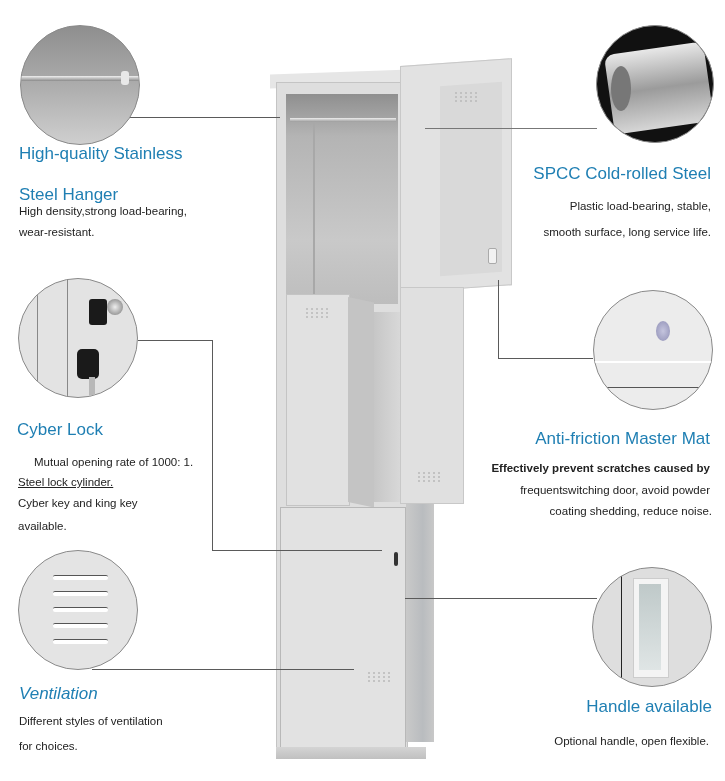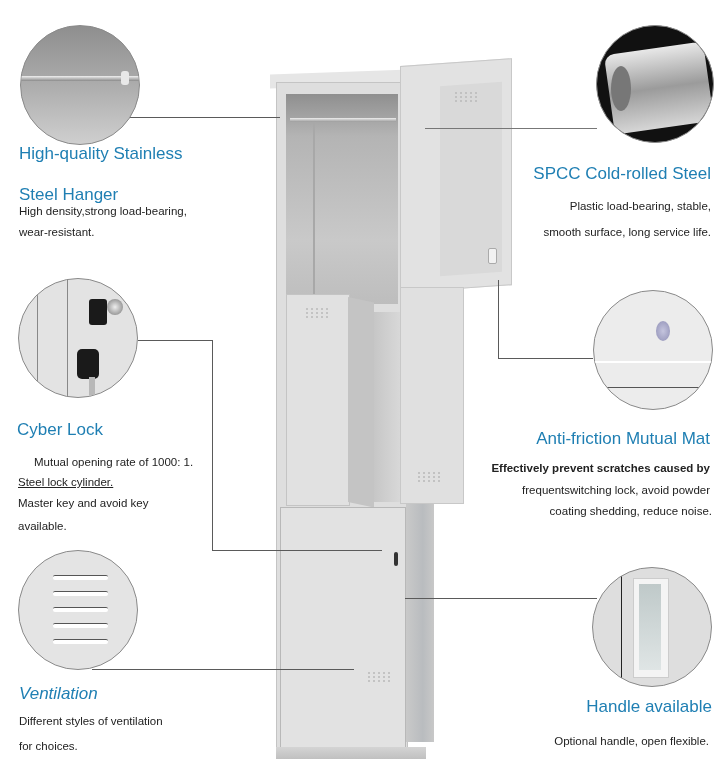--- a/index.html
+++ b/index.html
@@ -171,26 +171,26 @@
 <div class="abs desc" style="left:19px;top:205px;">High density,strong load-bearing,</div>
 <div class="abs desc" style="left:19px;top:226px;">wear-resistant.</div>
 
 <div class="abs title right" style="right:14px;top:164px;">SPCC Cold-rolled Steel</div>
 <div class="abs desc right" style="right:14px;top:200px;">Plastic load-bearing, stable,</div>
 <div class="abs desc right" style="right:14px;top:226px;">smooth surface, long service life.</div>
 
 <div class="abs title" style="left:17px;top:420px;">Cyber Lock</div>
 <div class="abs desc" style="left:18px;top:456px;margin-left:16px;">Mutual opening rate of 1000: 1.</div>
 <div class="abs desc" style="left:18px;top:476px;text-decoration:underline;">Steel lock cylinder.</div>
-<div class="abs desc" style="left:18px;top:497px;">Master key and avoid key</div>
+<div class="abs desc" style="left:18px;top:497px;">Cyber key and king key</div>
 <div class="abs desc" style="left:18px;top:520px;">available.</div>
 
-<div class="abs title right" style="right:15px;top:429px;">Anti-friction Mutual Mat</div>
+<div class="abs title right" style="right:15px;top:429px;">Anti-friction Master Mat</div>
 <div class="abs desc right" style="right:15px;top:462px;font-weight:bold;">Effectively prevent scratches caused by</div>
-<div class="abs desc right" style="right:15px;top:484px;">frequentswitching lock, avoid powder</div>
+<div class="abs desc right" style="right:15px;top:484px;">frequentswitching door, avoid powder</div>
 <div class="abs desc right" style="right:13px;top:505px;">coating shedding, reduce noise.</div>
 
 <div class="abs title" style="left:19px;top:684px;font-style:italic;">Ventilation</div>
 <div class="abs desc" style="left:19px;top:715px;">Different styles of ventilation</div>
 <div class="abs desc" style="left:19px;top:740px;">for choices.</div>
 
 <div class="abs title right" style="right:13px;top:697px;">Handle available</div>
 <div class="abs desc right" style="right:16px;top:735px;">Optional handle, open flexible.</div>
 
 </body></html>

